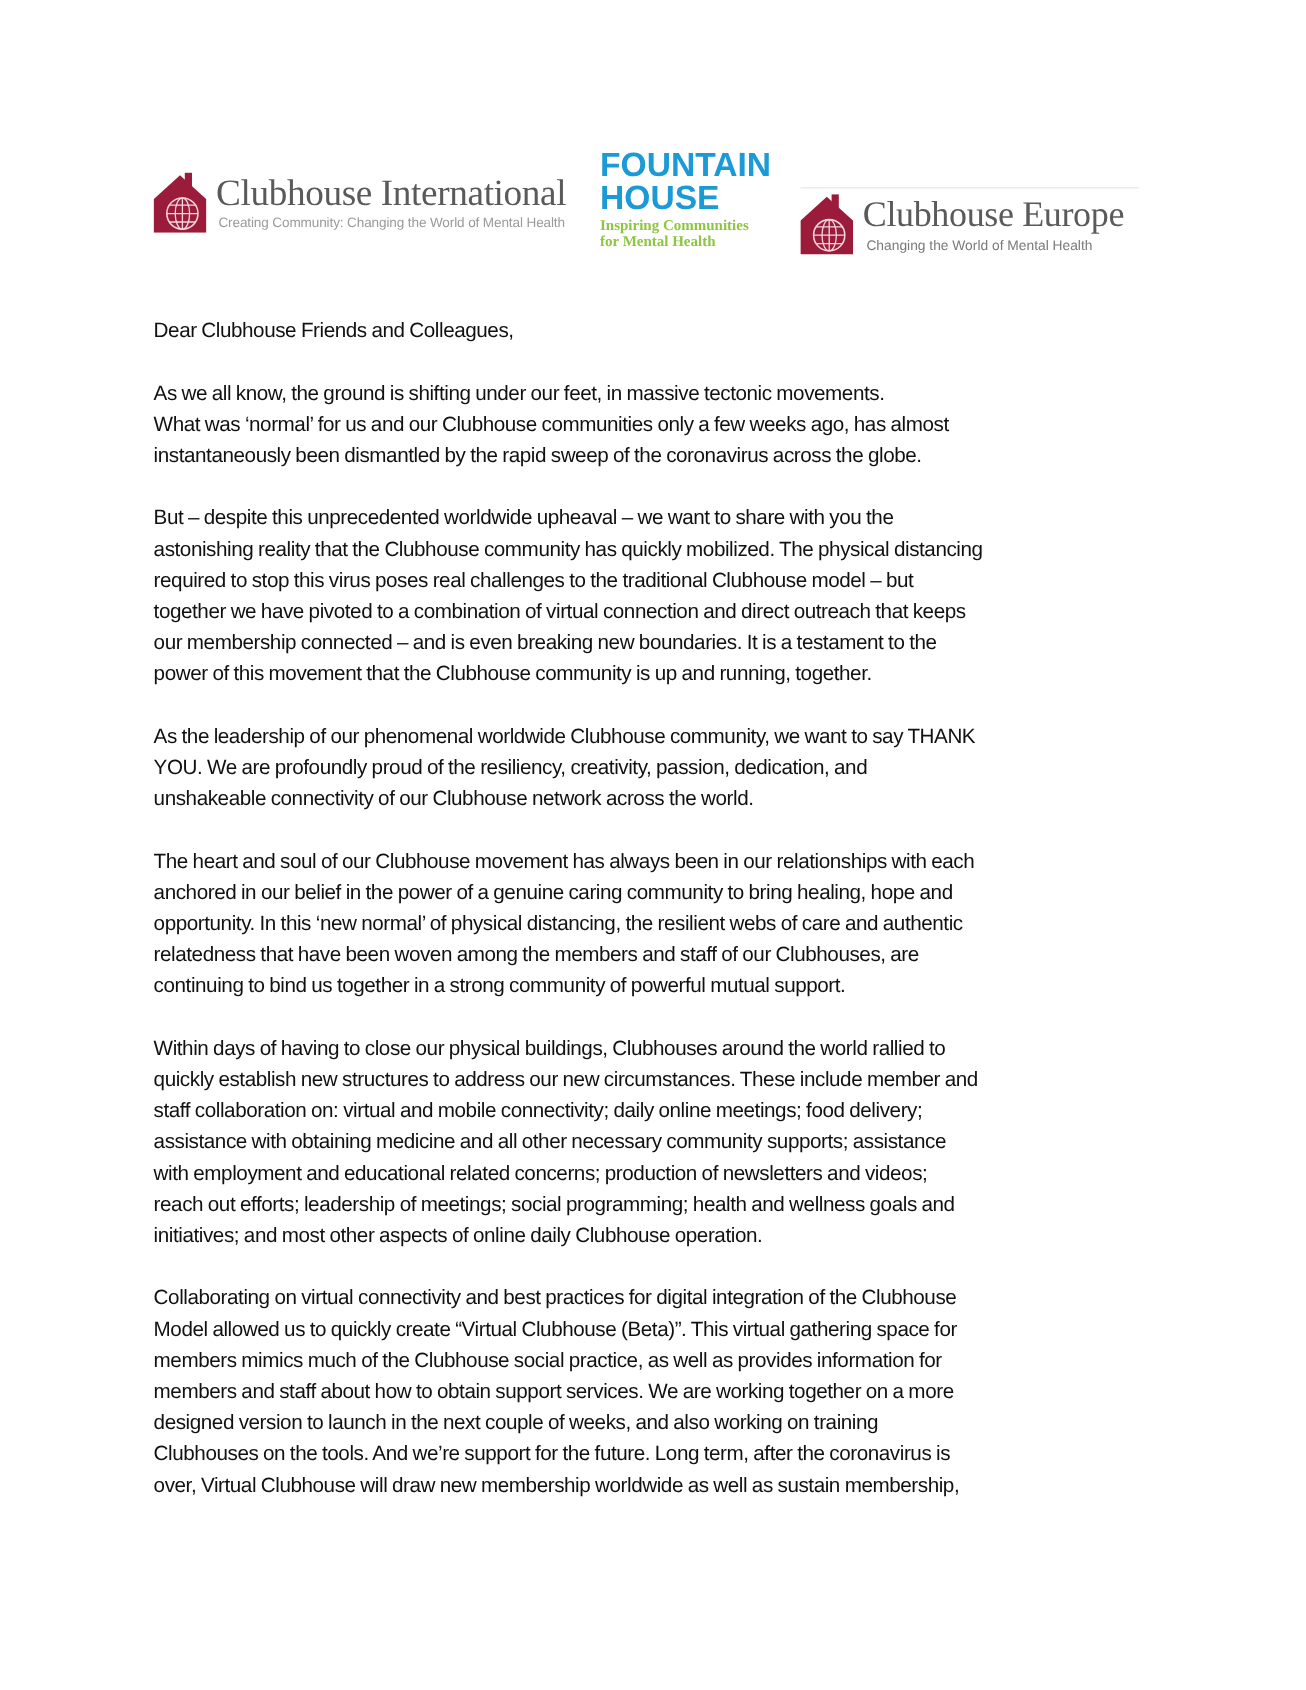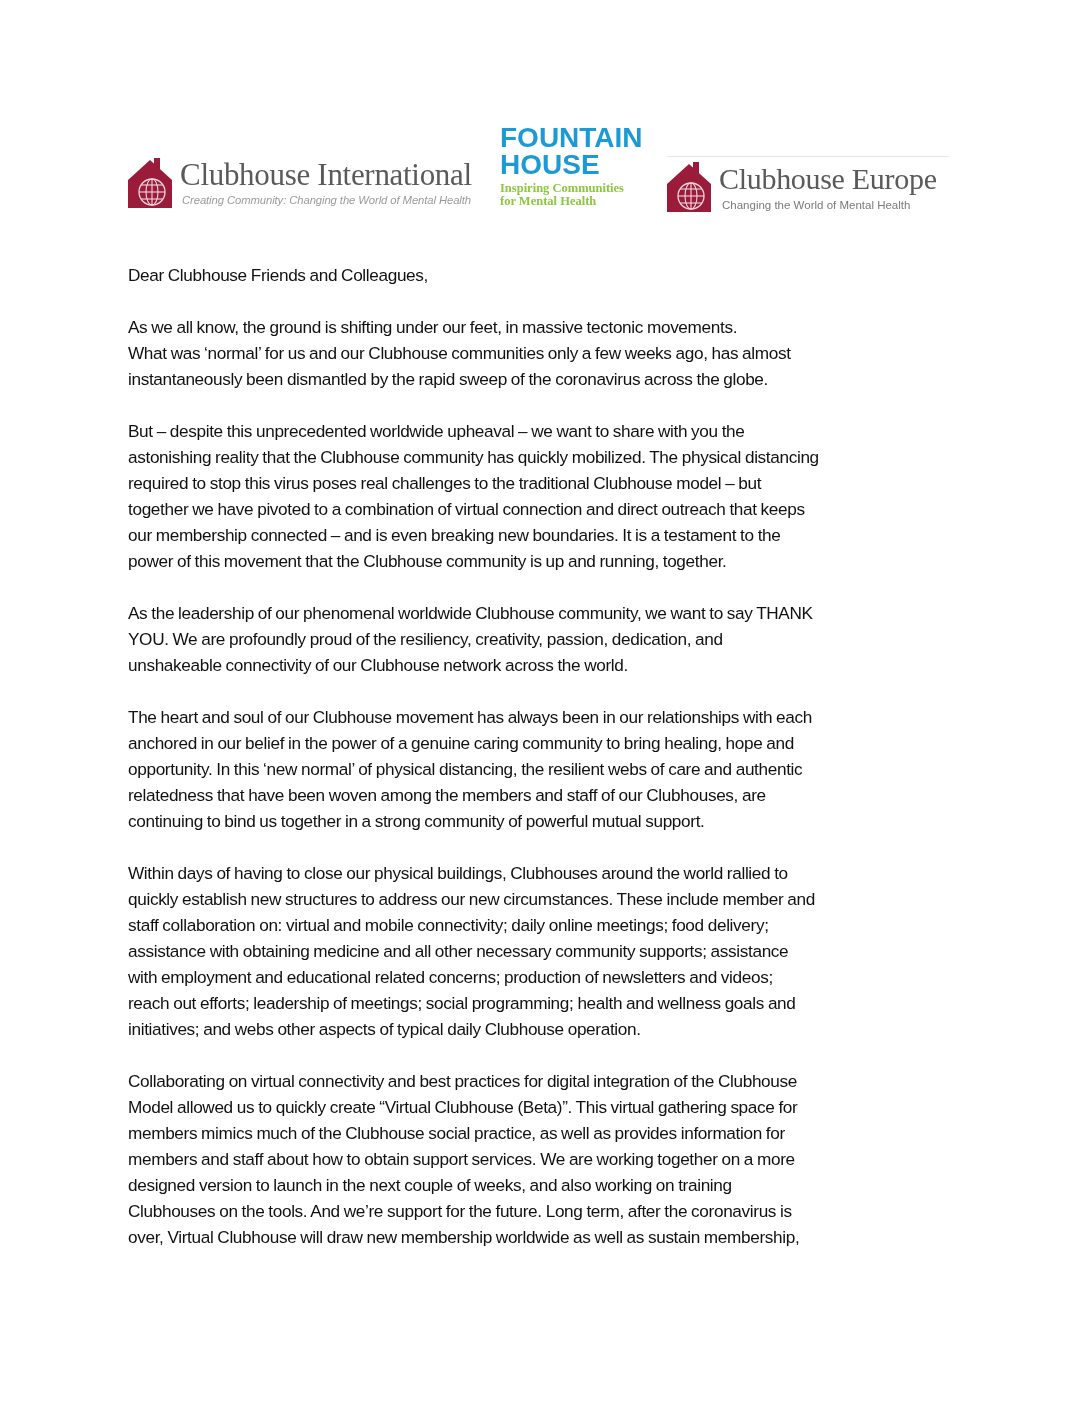--- a/index.html
+++ b/index.html
@@ -1,27 +1,27 @@
 <!DOCTYPE html>
 <html><head>
 <meta charset="utf-8">
 <style>
   html, body { margin: 0; padding: 0; background: #ffffff; }
   body { width: 1088px; height: 1408px; position: relative; overflow: hidden; }
   .page { position: absolute; left: 0; top: 0; width: 1088px; height: 1408px; background: #fff; }
 
   
   .logo { position: absolute; }
-  .ci-logo { left: 128px; top: 156px; width: 345px; height: 58px; }
+  .ci-logo { left: 128px; top: 142px; width: 345px; height: 58px; }
   .fh-logo { left: 500px; top: 124px; width: 150px; height: 90px; }
   .ce-logo { left: 667px; top: 156px; width: 282px; height: 58px; border-top: 1px solid #e6e6e6; }
 
   .house-icon { position: absolute; left: 0; top: 0; width: 44px; height: 52px; }
   .ci-title { position: absolute; left: 52px; top: 2px; font-family: "Liberation Serif", serif; font-size: 31px; color: #5a5a5a; letter-spacing: -0.3px; white-space: nowrap; line-height: 34px; }
-  .ci-tag { position: absolute; left: 54px; top: 38px; font-family: "Liberation Sans", sans-serif; font-size: 11.3px; color: #9a9a9a; white-space: nowrap; letter-spacing: -0.1px; font-style: italic; }
+  .ci-tag { position: absolute; left: 54px; top: 38px; font-family: "Liberation Sans", sans-serif; font-size: 11.3px; color: #9a9a9a; white-space: nowrap; letter-spacing: -0.1px; }
 
   .fh-line1, .fh-line2 { font-family: "Liberation Sans", sans-serif; font-weight: bold; color: #1c9ad6; font-size: 28px; line-height: 27px; letter-spacing: 0px; white-space: nowrap; }
   .fh-line3, .fh-line4 { font-family: Liberation Serif, serif; font-weight: bold; color: #8dc63f; font-size: 12.5px; line-height: 13px; white-space: nowrap; }
   .fh-line3 { margin-top: 4px; }
 
   .ce-house { position: absolute; left: 0; top: 3px; width: 44px; height: 52px; }
   .ce-title { position: absolute; left: 52px; top: 5px; font-family: "Liberation Serif", serif; font-size: 30px; color: #5a5a5a; white-space: nowrap; line-height: 34px; letter-spacing: -0.3px; }
   .ce-tag { position: absolute; left: 55px; top: 42px; font-family: "Liberation Sans", sans-serif; font-size: 11.5px; color: #7a7a7a; white-space: nowrap; }
 
   
@@ -101,21 +101,21 @@
           <span class="line">relatedness that have been woven among the members and staff of our Clubhouses, are</span>
           <span class="line">continuing to bind us together in a strong community of powerful mutual support.</span>
         </p>
         <p>
           <span class="line">Within days of having to close our physical buildings, Clubhouses around the world rallied to</span>
           <span class="line">quickly establish new structures to address our new circumstances. These include member and</span>
           <span class="line">staff collaboration on: virtual and mobile connectivity; daily online meetings; food delivery;</span>
           <span class="line">assistance with obtaining medicine and all other necessary community supports; assistance</span>
           <span class="line">with employment and educational related concerns; production of newsletters and videos;</span>
           <span class="line">reach out efforts; leadership of meetings; social programming; health and wellness goals and</span>
-          <span class="line">initiatives; and webs other aspects of typical daily Clubhouse operation.</span>
+          <span class="line">initiatives; and most other aspects of online daily Clubhouse operation.</span>
         </p>
         <p>
           <span class="line">Collaborating on virtual connectivity and best practices for digital integration of the Clubhouse</span>
           <span class="line">Model allowed us to quickly create “Virtual Clubhouse (Beta)”. This virtual gathering space for</span>
           <span class="line">members mimics much of the Clubhouse social practice, as well as provides information for</span>
           <span class="line">members and staff about how to obtain support services. We are working together on a more</span>
           <span class="line">designed version to launch in the next couple of weeks, and also working on training</span>
           <span class="line">Clubhouses on the tools. And we’re support for the future. Long term, after the coronavirus is</span>
           <span class="line">over, Virtual Clubhouse will draw new membership worldwide as well as sustain membership,</span>
         </p>

